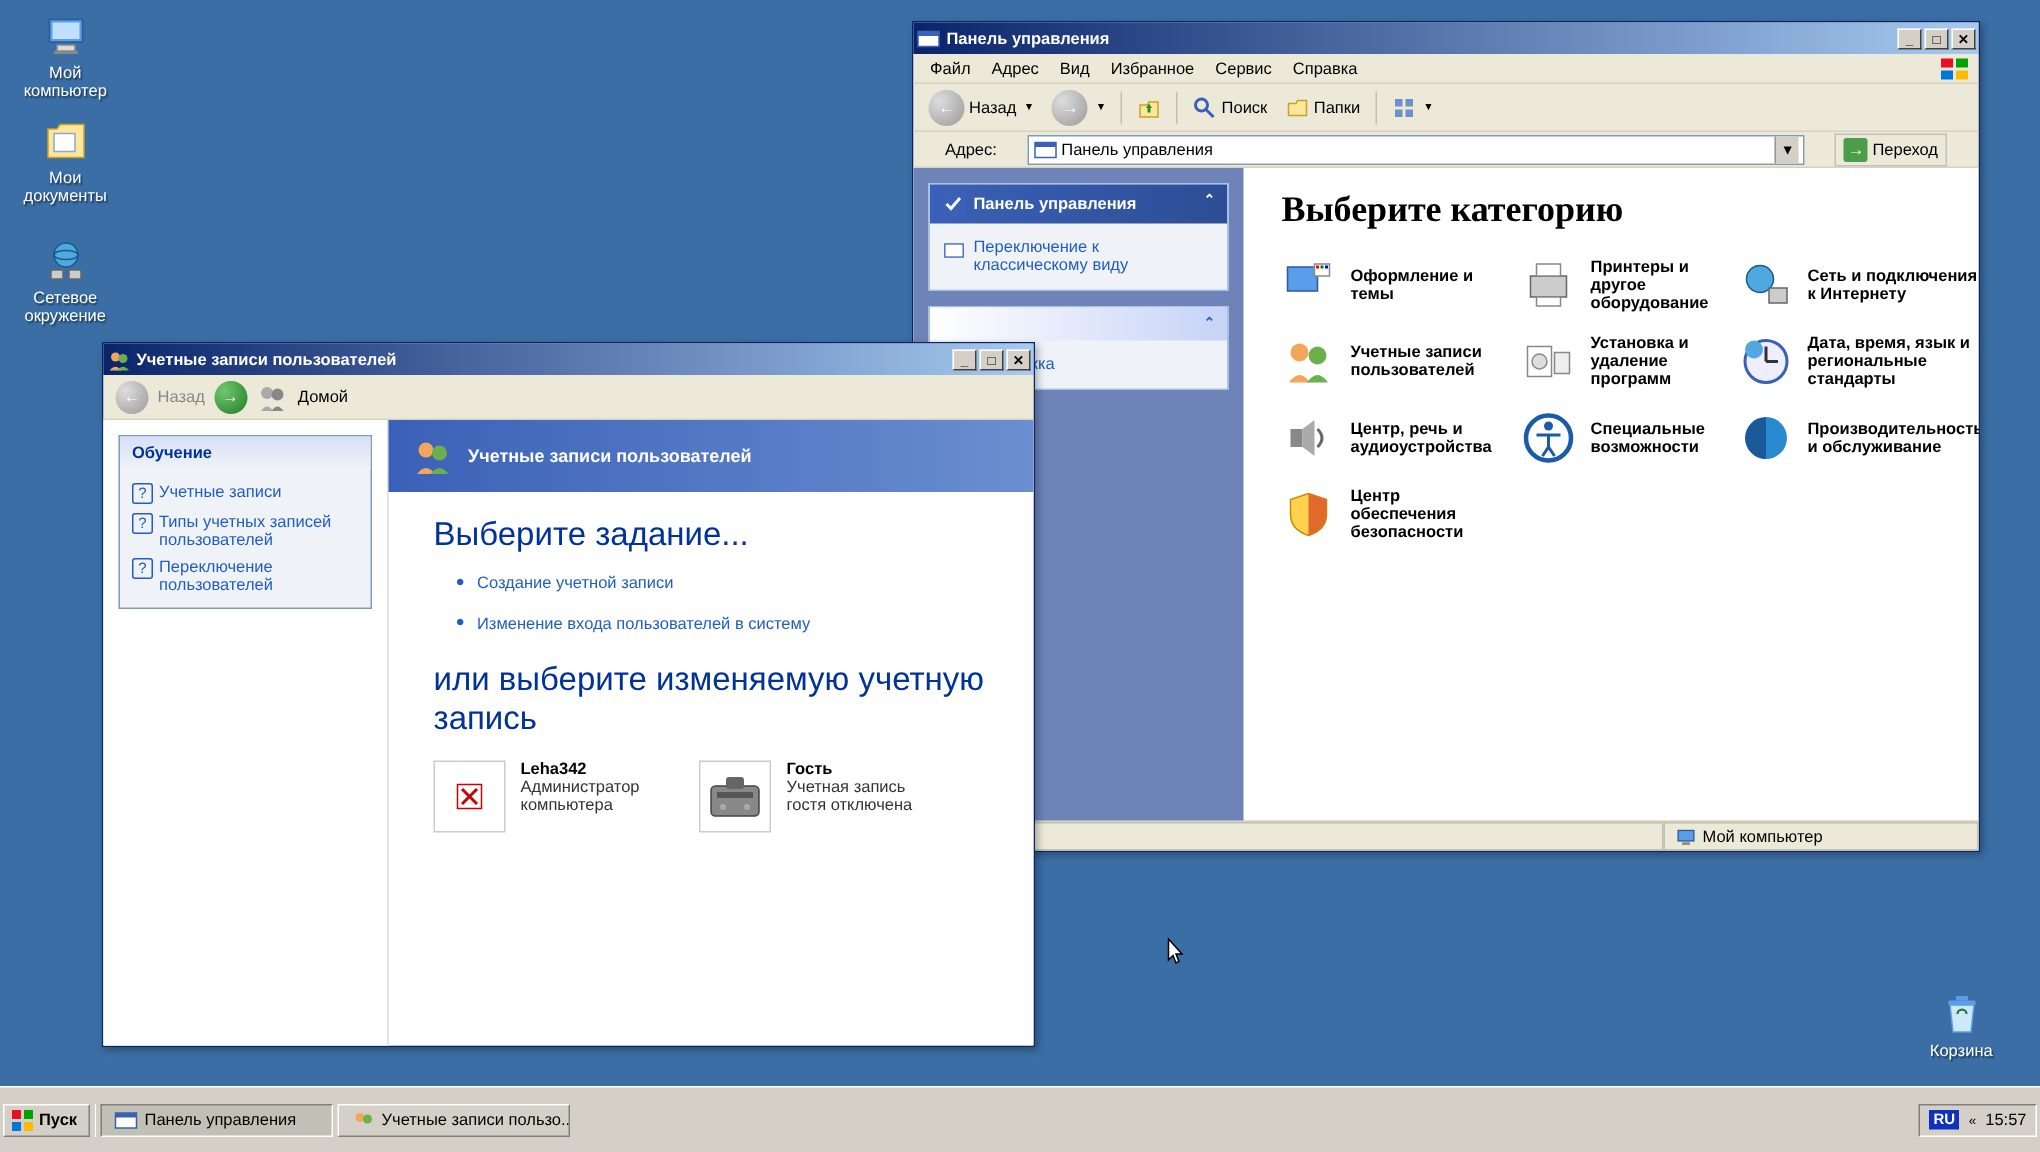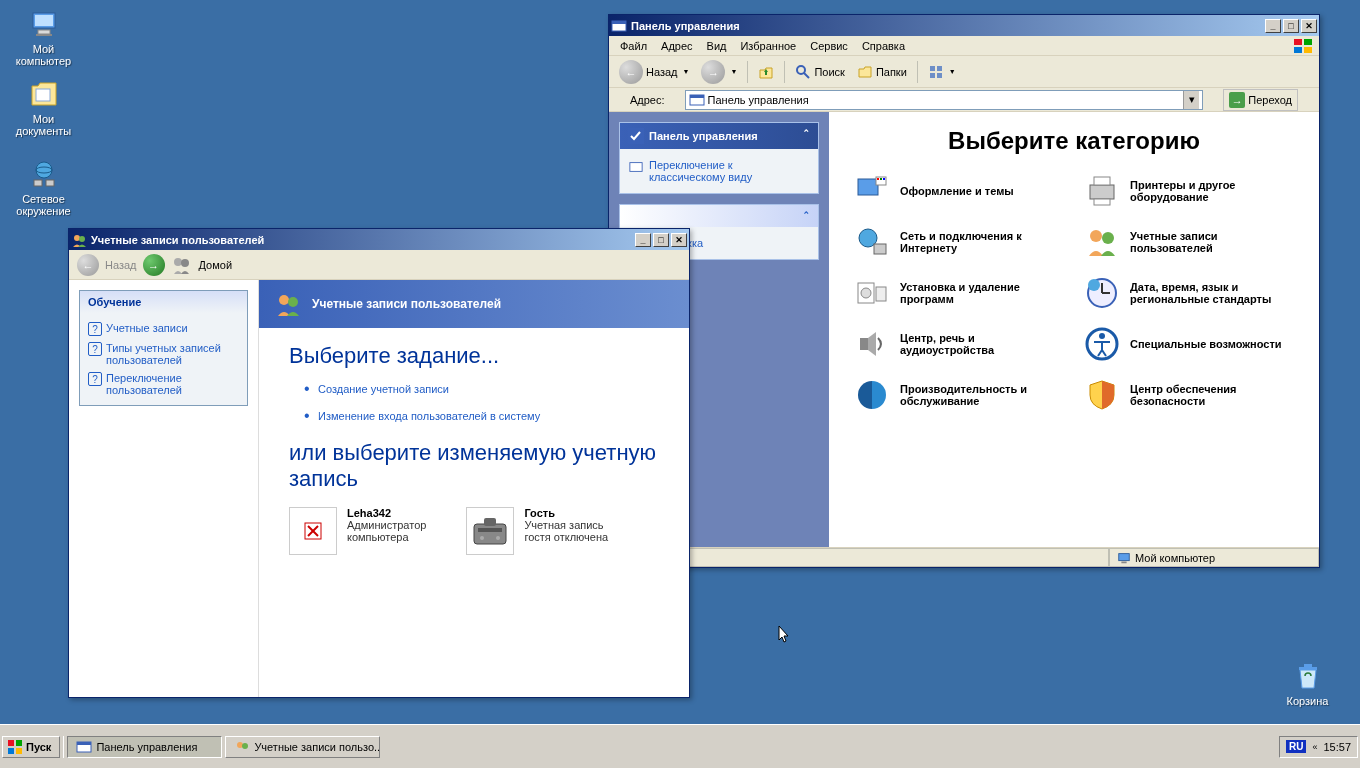--- a/index.html
+++ b/index.html
@@ -42,22 +42,22 @@
 .cpbody { display: flex; background: white; height: calc(100% - 21px - 20px - 32px - 24px - 20px); }
 .cpside { width: 220px; background: #6e83b7; padding: 10px; display: flex; flex-direction: column; gap: 10px; }
 .panel { background: #eff3f7; border: 1px solid #a9c1e8; }
 .panel.bluehdr .phead { background: linear-gradient(to right, #3a61b7, #2d4d94); color: white; }
 .phead { background: linear-gradient(to right, #fff, #c6d3f7); padding: 5px 8px; font-weight: bold; color: #215dc6; display: flex; justify-content: space-between; cursor: pointer; font-size:11px; }
 .phead .chev { font-size: 9px; }
 .panel .pbody { padding: 8px; font-size: 11px; color: #215dc6; }
 .panel .pbody .link { cursor: pointer; padding: 2px 0; display:flex; gap:5px; }
 
 .cpmain { flex: 1; padding: 15px 25px; overflow: auto; }
-.cpmain h1 { font-family: Liberation Sans, sans-serif; font-weight: bold; color: #000; font-size: 24px; margin-bottom: 18px; text-align: center; }
-.catgrid { display: grid; grid-template-columns: 1fr 1fr; gap: 15px 20px; }
+.cpmain h1 { font-family: Liberation Serif, serif; font-weight: bold; color: #000; font-size: 24px; margin-bottom: 18px; }
+.catgrid { display: grid; grid-template-columns: 1fr 1fr 1fr; gap: 15px 20px; }
 .catitem { display: flex; align-items: center; gap: 10px; cursor: pointer; }
 .catitem .caticon { width: 36px; height: 36px; flex-shrink: 0; display:flex; align-items:center; justify-content:center; }
 .catitem .cattext { font-size: 11px; font-weight: bold; }
 
 
 .statusbar { height: 20px; background: #ece9d8; border-top: 1px solid #d8d2bd; display: flex; font-size: 11px; }
 .statusbar .cell { border: 1px solid #c0c0b4; padding: 2px 6px; display:flex; align-items:center; gap:3px; }
 .statusbar .cell.grow { flex:1; }
 
 

